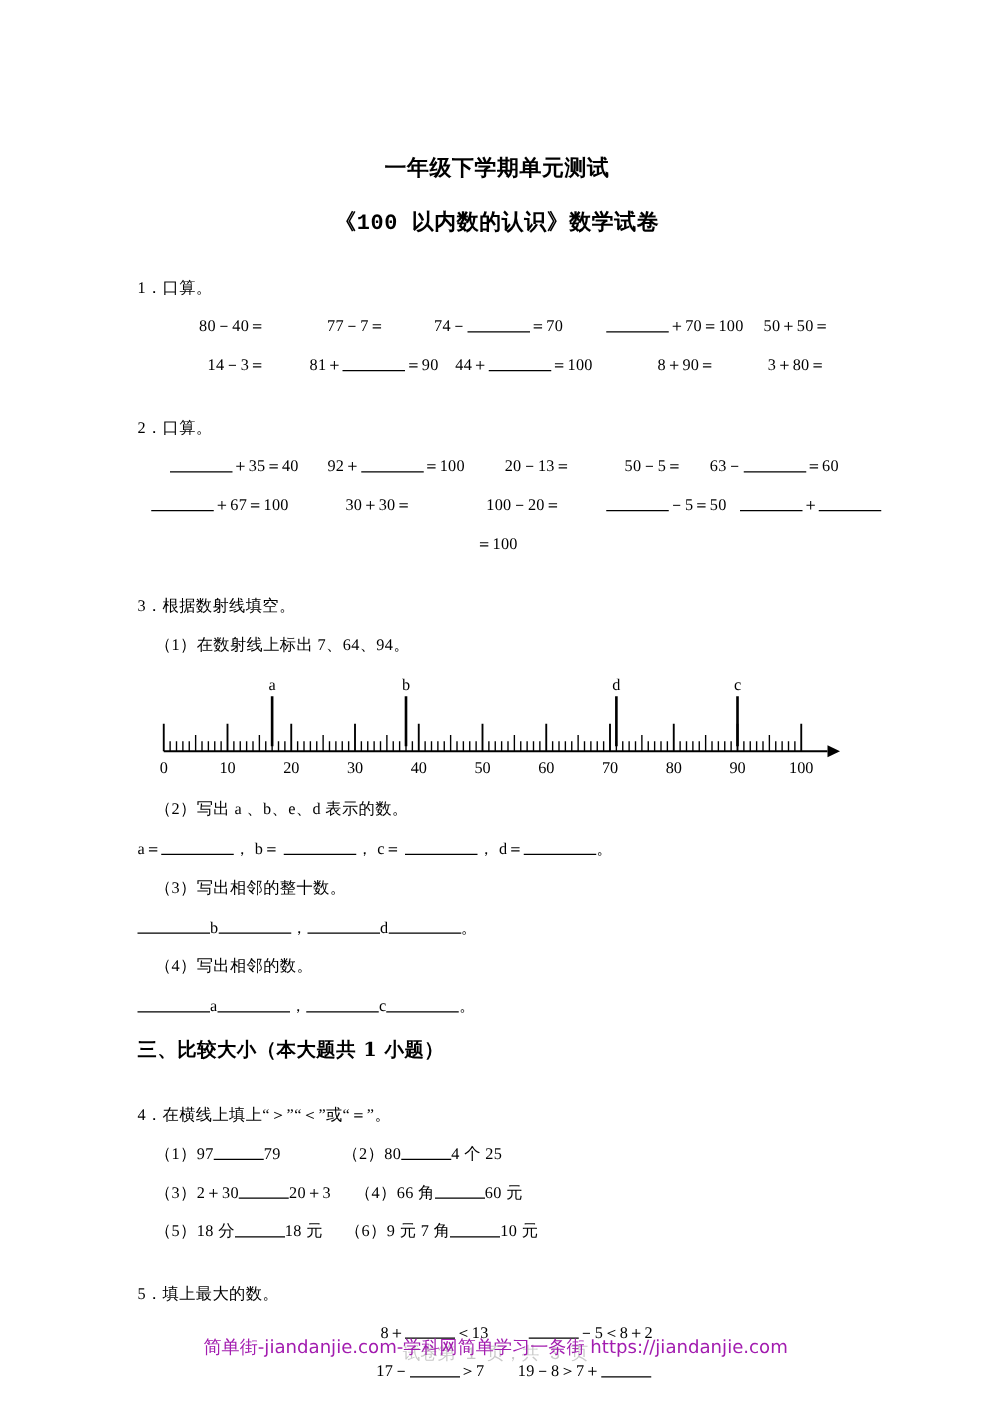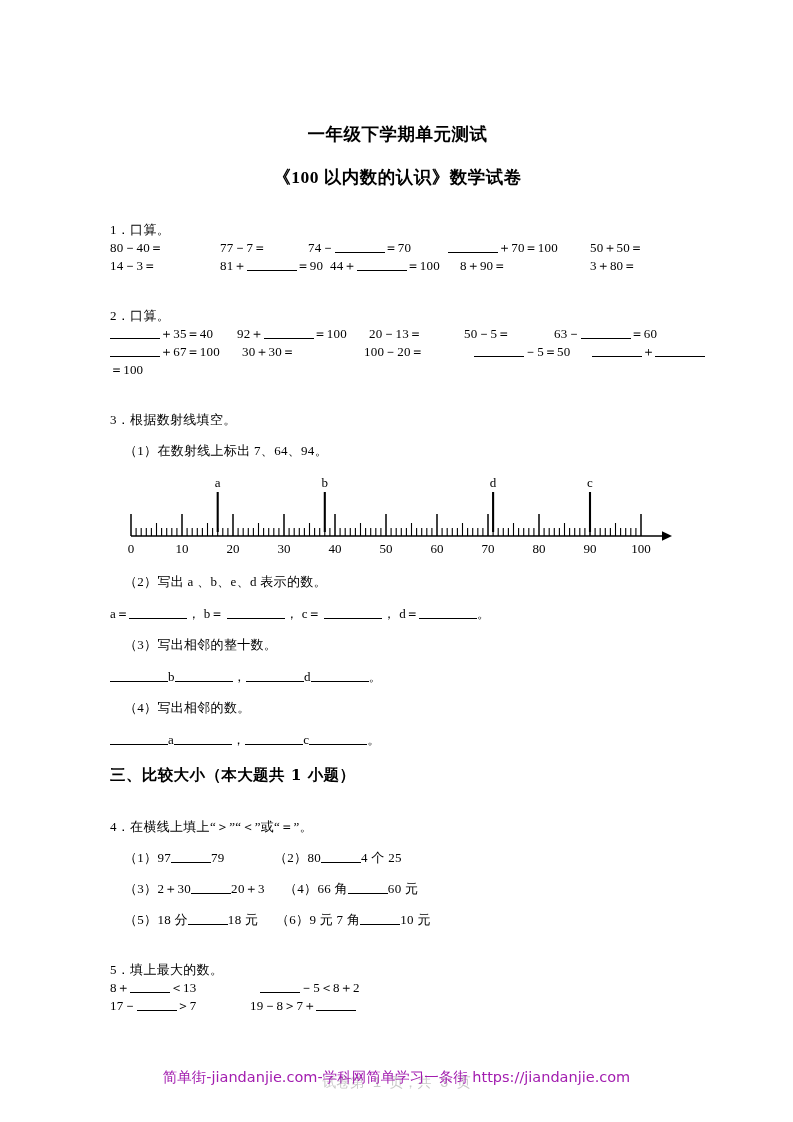--- a/index.html
+++ b/index.html
@@ -25,21 +25,21 @@
     position: absolute;
     left: 110px;
     top: 0;
     width: 575px;
   }
 
   
   .title1, .title2 {
     text-align: center;
     font-weight: bold;
-    font-family: Liberation Serif, serif;
+    font-family: Liberation Mono, monospace;
   }
   .title1 {
     font-size: 17.5px;
     margin-top: 122px;
     letter-spacing: 0.5px;
   }
   .title2 {
     font-size: 17.5px;
     margin-top: 19px;
     letter-spacing: 0.5px;
@@ -48,23 +48,24 @@
 
   
   .qhead {
     font-size: 13px;
     margin-top: 32px;
     letter-spacing: 0.3px;
   }
 
   .row {
     font-size: 13px;
-    margin-top: 0;
+    margin-top: 13px;
     white-space: nowrap;
     letter-spacing: 0.2px;
+    text-align: center;
   }
   .sub {
     font-size: 13px;
     margin-top: 13px;
     padding-left: 14px;
     letter-spacing: 0.3px;
   }
   .ansrow {
     font-size: 13px;
     margin-top: 14px;

